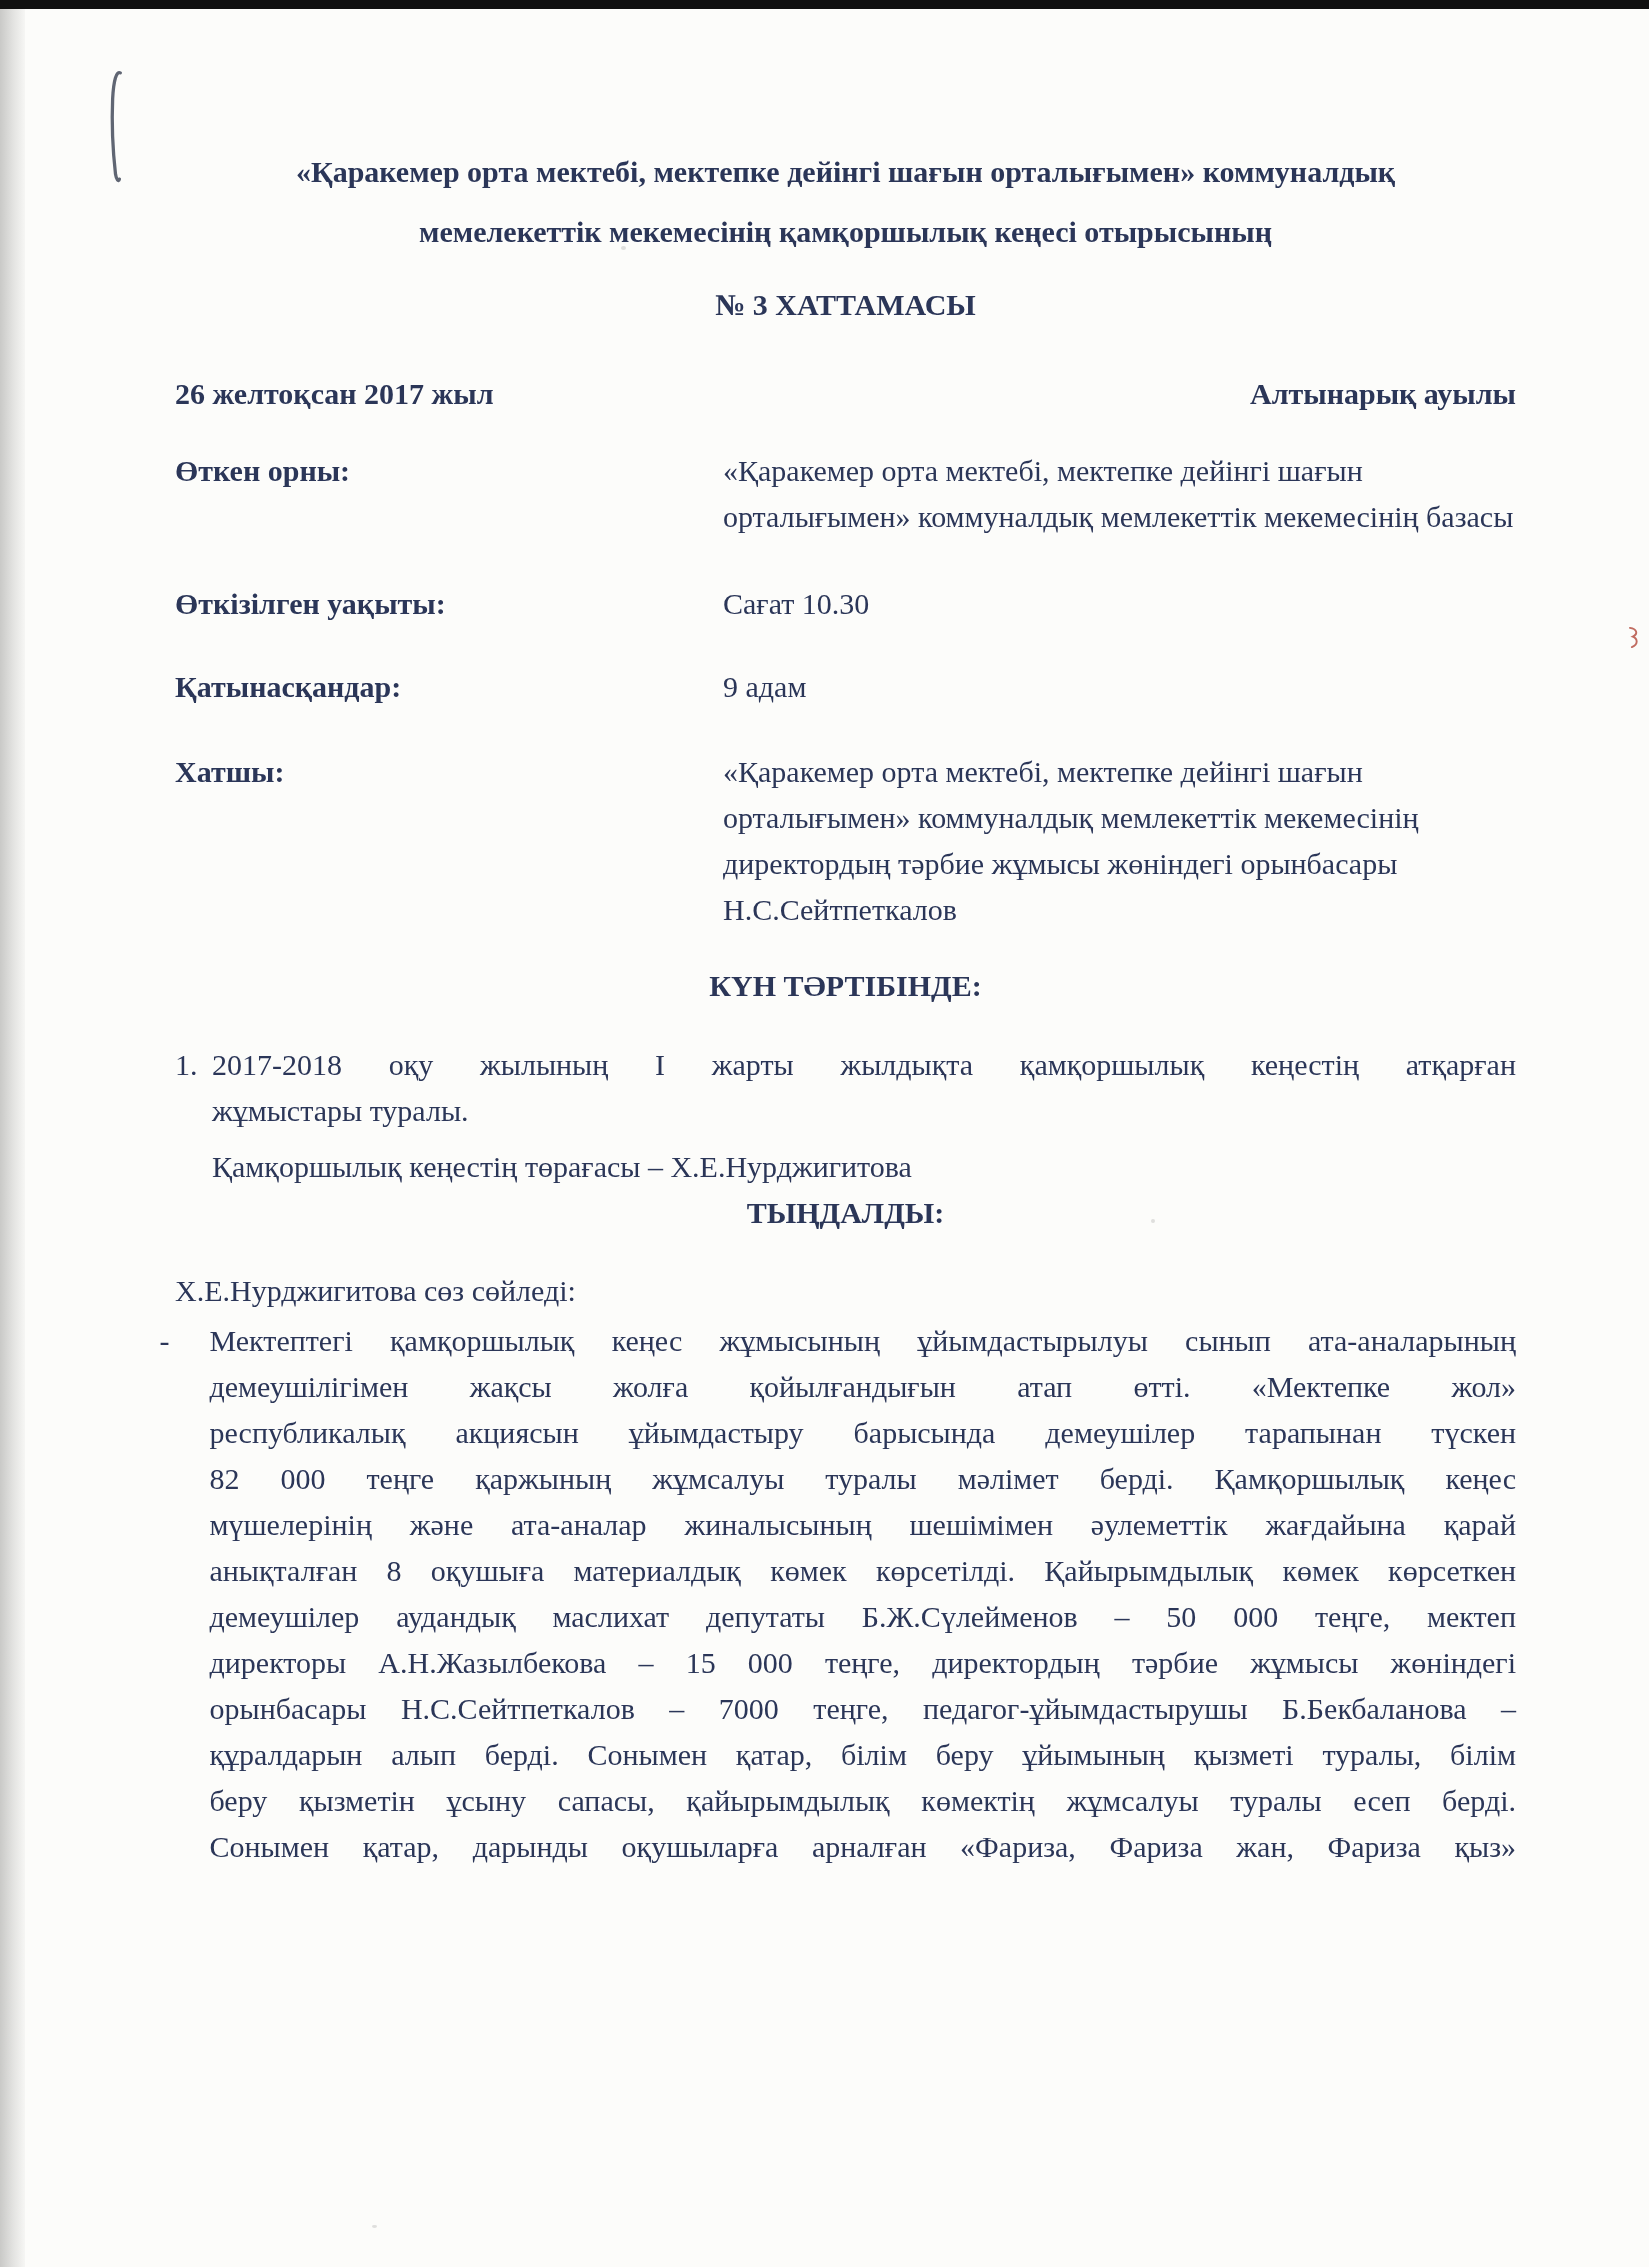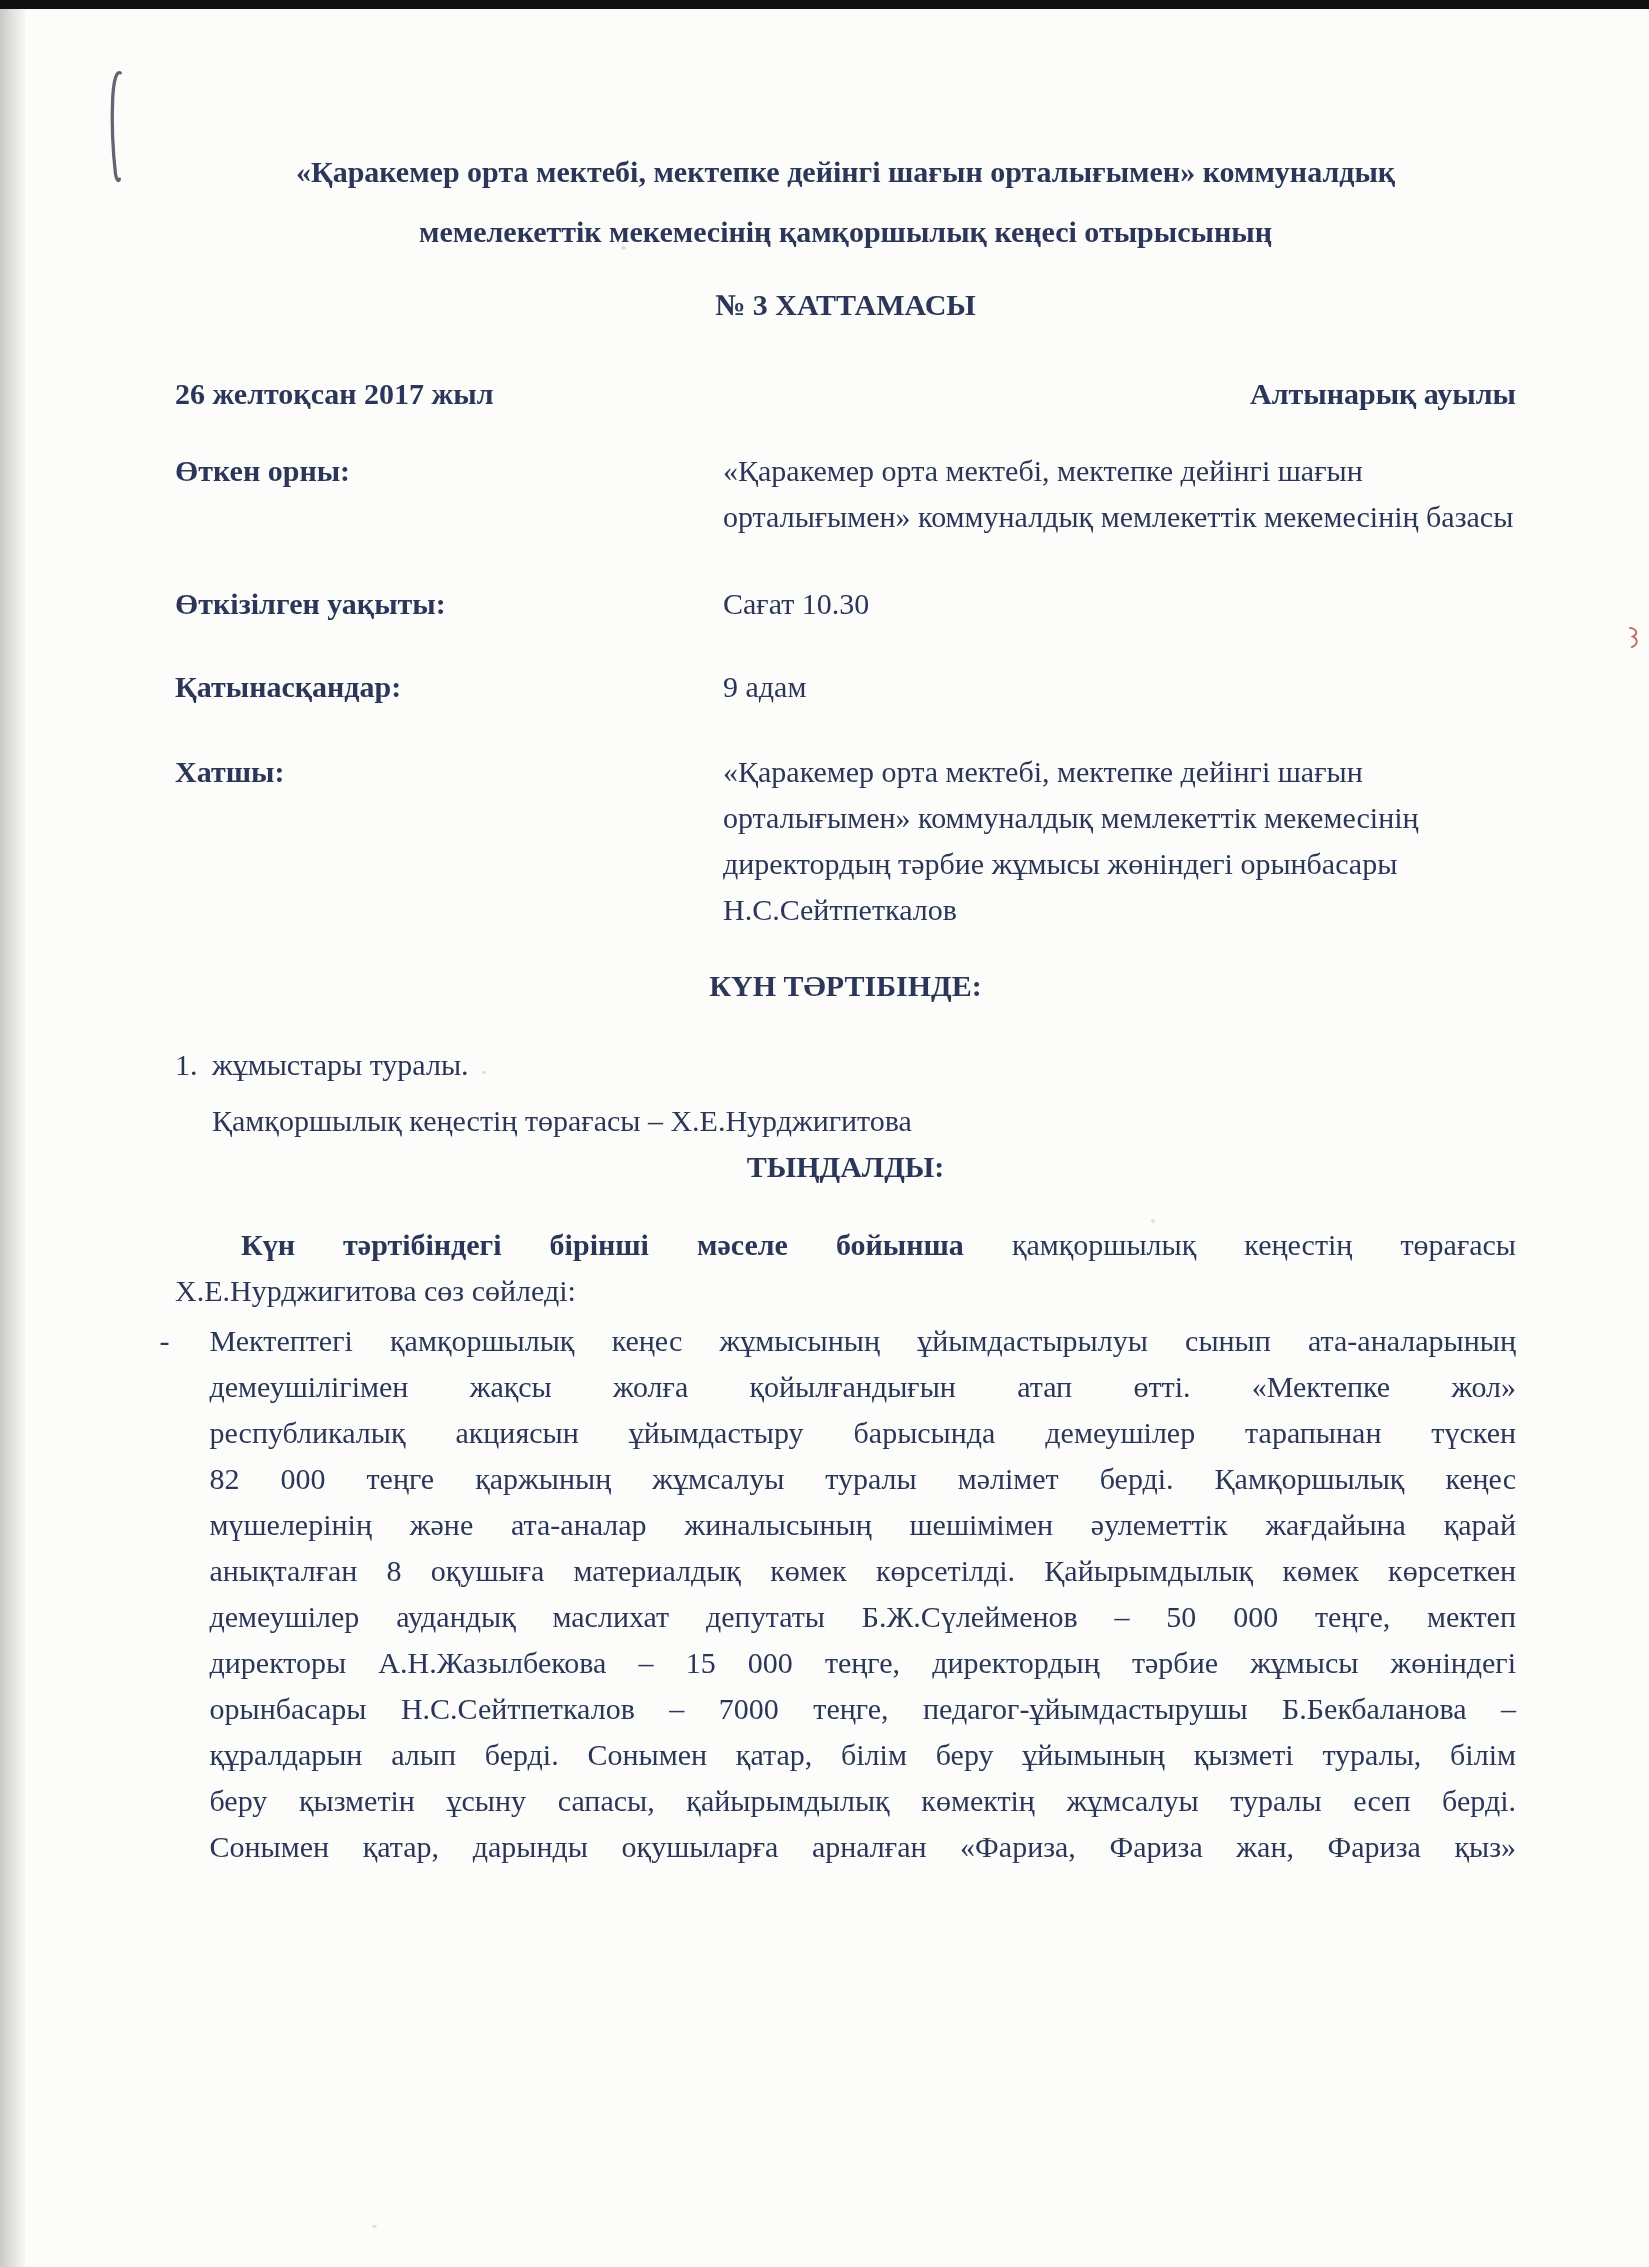--- a/index.html
+++ b/index.html
@@ -107,31 +107,29 @@
         <div class="meta-label">Хатшы:</div>
         <div class="meta-value">«Қаракемер орта мектебі, мектепке дейінгі шағын орталығымен» коммуналдық мемлекеттік мекемесінің директордың тәрбие жұмысы жөніндегі орынбасары Н.С.Сейтпеткалов</div>
       </div>
     </div>
 
     <div class="section-heading heading-agenda">КҮН ТӘРТІБІНДЕ:</div>
 
     <div class="agenda-item">
       <span class="agenda-num">1.</span>
       <span class="agenda-text">
+        <div class="jline">2017-2018 оқу жылының I жарты жылдықта қамқоршылық кеңестің атқарған</div>
         <div>жұмыстары туралы.</div>
         <div class="agenda-speaker">Қамқоршылық кеңестің төрағасы – Х.Е.Нурджигитова</div>
       </span>
     </div>
 
     <div class="section-heading heading-heard">ТЫҢДАЛДЫ:</div>
 
     <div class="intro">
-      <div class="jline indent">
-        <span class="b">Күн тәртібіндегі бірінші мәселе бойынша</span><span> қамқоршылық кеңестің төрағасы</span>
-      </div>
       <div>Х.Е.Нурджигитова сөз сөйледі:</div>
     </div>
 
     <div class="bullet">
       <span class="bullet-dash">-</span>
       <div class="bullet-text">
         <div class="jline">Мектептегі қамқоршылық кеңес жұмысының ұйымдастырылуы сынып ата-аналарының</div>
         <div class="jline">демеушілігімен жақсы жолға қойылғандығын атап өтті. «Мектепке жол»</div>
         <div class="jline">республикалық акциясын ұйымдастыру барысында демеушілер тарапынан түскен</div>
         <div class="jline">82 000 теңге қаржының жұмсалуы туралы мәлімет берді. Қамқоршылық кеңес</div>

